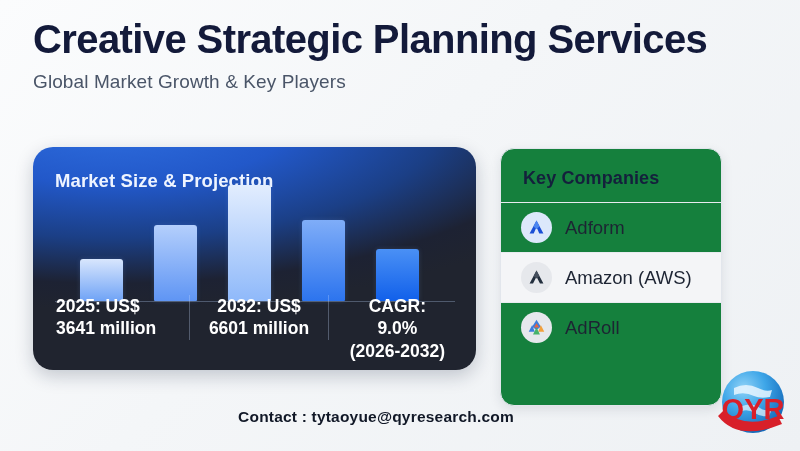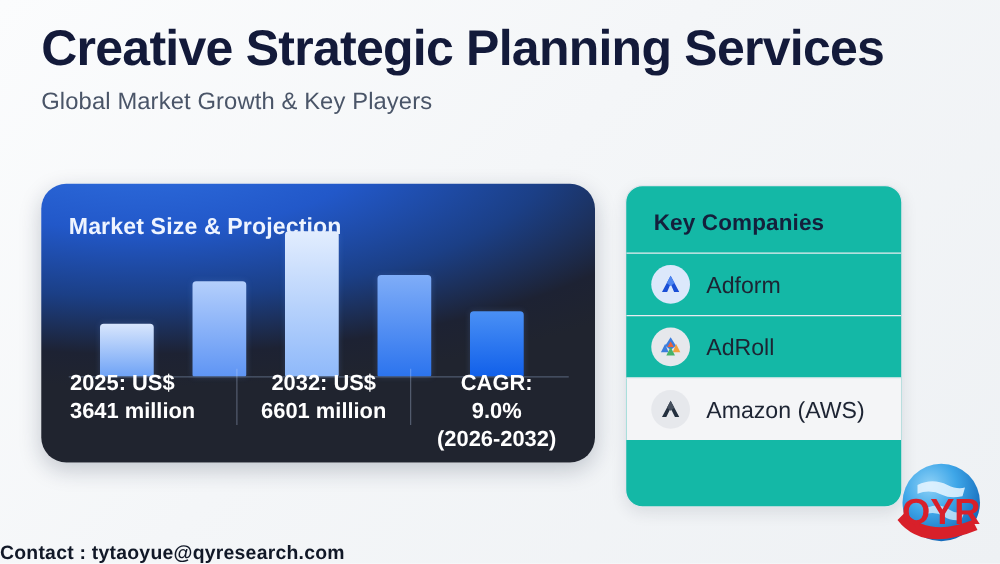--- a/index.html
+++ b/index.html
@@ -83,21 +83,21 @@
     white-space: pre-line;
   }
   .stat.first { text-align: left; padding-left: 13px; }
   .stat.mid { border-left: 1px solid rgba(200,220,255,0.30); border-right: 1px solid rgba(200,220,255,0.30); }
 
   
   #companies-panel {
     position: absolute;
     left: 500px; top: 148px;
     width: 222px; height: 258px;
-    background: #14b8a6;
+    background: #15803d;
     border: 1px solid #e2e6ec;
     border-radius: 14px;
     box-shadow: 0 4px 12px rgba(30,40,60,0.10);
     overflow: hidden;
   }
   #companies-title {
     font-size: 18px;
     font-weight: bold;
     color: #14203c;
     padding: 19px 0 13px 22px;
@@ -120,22 +120,23 @@
   }
   .company-name {
     font-size: 18.5px;
     color: #1d2433;
     white-space: nowrap;
   }
 
   
   #contact {
     position: absolute;
-    left: 0; top: 434px;
+    left: 0; top: 408px;
     width: 752px;
+    text-align: center;
     font-size: 15.5px;
     font-weight: bold;
     color: #111827;
     letter-spacing: 0.2px;
   }
 
   
   #qyr-logo { position: absolute; left: 712px; top: 366px; width: 82px; height: 80px; }
 </style>
 </head>
@@ -174,40 +175,40 @@
   <div id="company-list">
       <div class="company-row">
         <div class="company-logo" style="background: rgb(220, 232, 251);">
           <svg viewBox="0 0 22 22" width="19" height="19">
             <path d="M11 3 L19 18 L14.2 18 L11 10.4 L7.8 18 L3 18 Z" fill="#1a4fd6"></path>
             <path d="M11 3 L14.6 9.8 L11 12.6 L7.4 9.8 Z" fill="#4d86f0"></path>
           </svg>
         </div>
         <div class="company-name">Adform</div>
       </div>
+      <div class="company-row alt">
+        <div class="company-logo" style="background: rgb(230, 232, 236);">
+          <svg viewBox="0 0 22 22" width="19" height="19">
+            <path d="M11 3 L19 18 L15 18 L11 10 L7 18 L3 18 Z" fill="#232f3e"></path>
+            <path d="M11 3 L14.4 9.6 L11 12.2 L7.6 9.6 Z" fill="#46505e"></path>
+          </svg>
+        </div>
+        <div class="company-name">Amazon (AWS)</div>
+      </div>
       <div class="company-row">
         <div class="company-logo" style="background: rgb(230, 232, 236);">
           <svg viewBox="0 0 22 22" width="19" height="19">
             <path d="M11 2 L16 10 L11 14 L6 10 Z" fill="#3b7ddd"></path>
             <path d="M16 8 L20 16 L13 16 Z" fill="#f2a03c"></path>
             <path d="M6 8 L2 16 L9 16 Z" fill="#3b7ddd"></path>
             <path d="M11 11 L15 19 L7 19 Z" fill="#46b26a"></path>
             <path d="M11 6 L14 11 L8 11 Z" fill="#e9643c"></path>
           </svg>
         </div>
         <div class="company-name">AdRoll</div>
-      </div>
-      <div class="company-row alt">
-        <div class="company-logo" style="background: rgb(230, 232, 236);">
-          <svg viewBox="0 0 22 22" width="19" height="19">
-            <path d="M11 3 L19 18 L15 18 L11 10 L7 18 L3 18 Z" fill="#232f3e"></path>
-            <path d="M11 3 L14.4 9.6 L11 12.2 L7.6 9.6 Z" fill="#46505e"></path>
-          </svg>
-        </div>
-        <div class="company-name">Amazon (AWS)</div>
       </div>
     </div>
 </div>
 
 <div id="contact">Contact : tytaoyue@qyresearch.com</div>
 
 <div id="qyr-logo">
   <svg viewBox="0 0 82 80" width="82" height="80">
     <defs>
       <radialGradient id="globeGrad" cx="35%" cy="28%" r="78%">

